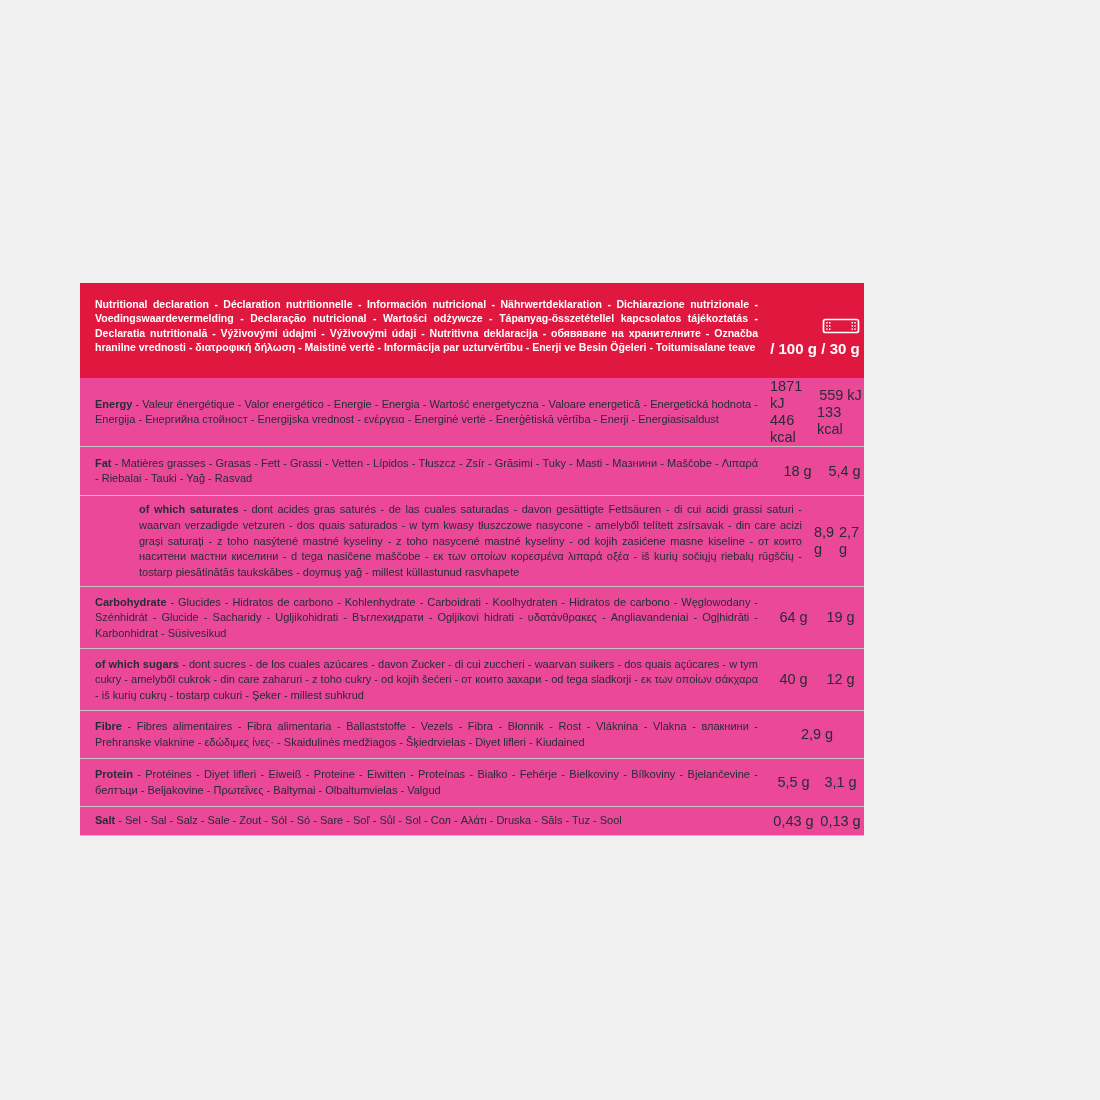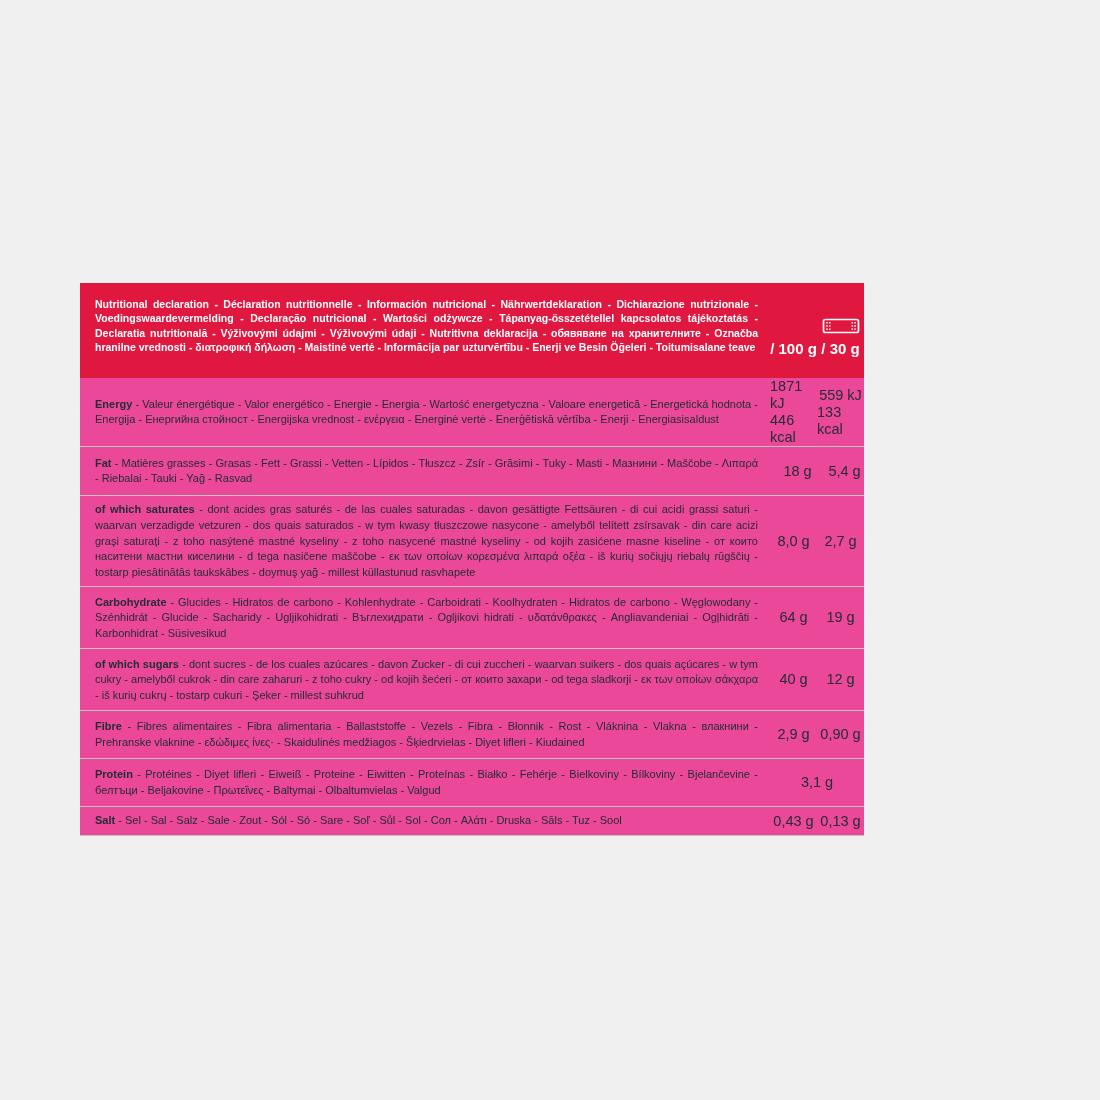--- a/index.html
+++ b/index.html
@@ -45,21 +45,21 @@
     font-size:11px; line-height:1.42; text-align:justify; width:100%;
   }
   .lbl-inner b { font-weight:bold; }
   .val {
     flex:1; display:flex; flex-direction:column;
     justify-content:center; align-items:center;
     font-weight:normal; font-size:14.5px; line-height:1.18;
   }
   .r-energy  { min-height:55px; }
   .r-fat     { min-height:49px;gap:8px; }
-  .r-sat     { min-height:88px; }
+  .r-sat     { min-height:88px;padding-left:44px; }
   .r-carb    { min-height:62px;align-items:center; }
   .r-sugars  { min-height:62px; }
   .r-fibre   { min-height:48px; }
   .r-protein { min-height:48px; }
   .r-salt    { min-height:26px; }
 </style>
 </head>
 <body>
 
 <div class="nutrition-table">
@@ -119,21 +119,21 @@
     <div class="val">
         <span>5,4 g</span>
       </div>
   </div>
 
   <div class="row r-sat">
     <div class="lbl">
       <div class="lbl-inner"><b>of which saturates</b> <span>- dont acides gras saturés - de las cuales saturadas - davon gesättigte Fettsäuren - di cui acidi grassi saturi - waarvan verzadigde vetzuren - dos quais saturados - w tym kwasy tłuszczowe nasycone - amelyből telített zsírsavak - din care acizi grași saturați - z toho nasýtené mastné kyseliny - z toho nasycené mastné kyseliny - od kojih zasićene masne kiseline - от които наситени мастни киселини - d tega nasičene maščobe - εκ των οποίων κορεσμένα λιπαρά οξέα - iš kurių sočiųjų riebalų rūgščių - tostarp piesātinātās taukskābes - doymuş yağ - millest küllastunud rasvhapete</span></div>
     </div>
     <div class="val">
-        <span>8,0 g</span>
+        <span>8,9 g</span>
       </div>
     <div class="val">
         <span>2,7 g</span>
       </div>
   </div>
 
   <div class="row r-carb">
     <div class="lbl">
       <div class="lbl-inner"><b>Carbohydrate</b> <span>- Glucides - Hidratos de carbono - Kohlenhydrate - Carboidrati - Koolhydraten - Hidratos de carbono - Węglowodany - Szénhidrát - Glucide - Sacharidy - Ugljikohidrati - Въглехидрати - Ogljikovi hidrati - υδατάνθρακες - Angliavandeniai - Ogļhidrāti - Karbonhidrat - Süsivesikud</span></div>
     </div>
@@ -157,29 +157,29 @@
       </div>
   </div>
 
   <div class="row r-fibre">
     <div class="lbl">
       <div class="lbl-inner"><b>Fibre</b> <span>- Fibres alimentaires - Fibra alimentaria - Ballaststoffe - Vezels - Fibra - Błonnik - Rost - Vláknina - Vlakna - влакнини - Prehranske vlaknine - εδώδιμες ίνες· - Skaidulinės medžiagos - Šķiedrvielas - Diyet lifleri - Kiudained</span></div>
     </div>
     <div class="val">
         <span>2,9 g</span>
       </div>
-    <div class="val">
-        <span>0,90 g</span>
-      </div>
   </div>
 
   <div class="row r-protein">
     <div class="lbl">
       <div class="lbl-inner"><b>Protein</b> <span>- Protéines - Diyet lifleri - Eiweiß - Proteine - Eiwitten - Proteínas - Białko - Fehérje - Bielkoviny - Bílkoviny - Bjelančevine - белтъци - Beljakovine - Πρωτεΐνες - Baltymai - Olbaltumvielas - Valgud</span></div>
     </div>
+    <div class="val">
+        <span>5,5 g</span>
+      </div>
     <div class="val">
         <span>3,1 g</span>
       </div>
   </div>
 
   <div class="row r-salt">
     <div class="lbl">
       <div class="lbl-inner"><b>Salt</b> <span>- Sel - Sal - Salz - Sale - Zout - Sól - Só - Sare - Soľ - Sůl - Sol - Сол - Αλάτι - Druska - Sāls - Tuz - Sool</span></div>
     </div>
     <div class="val">

